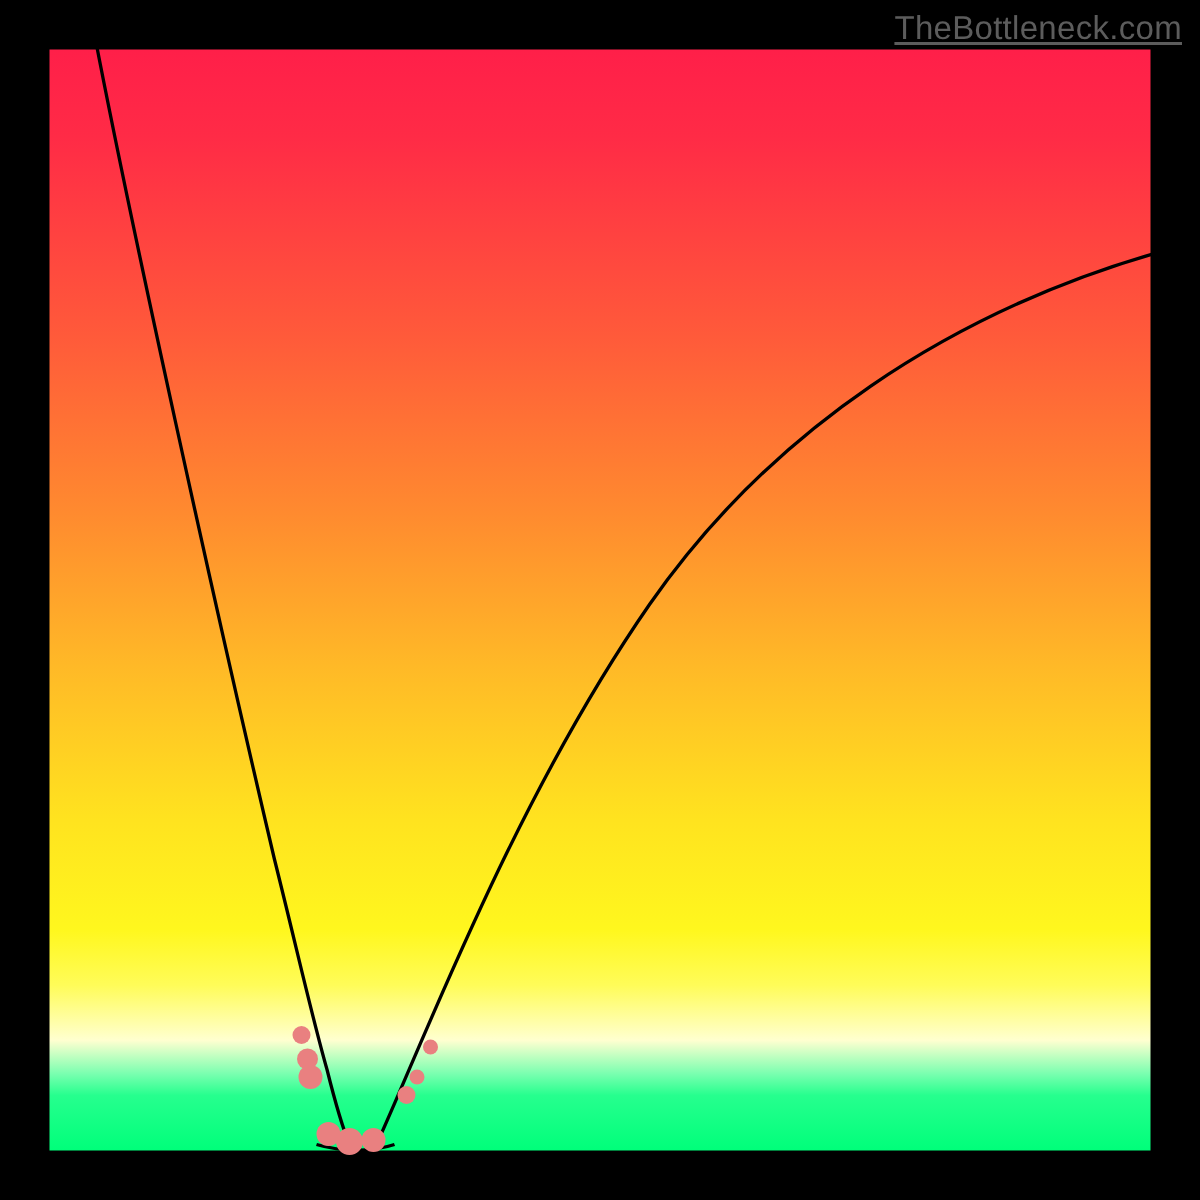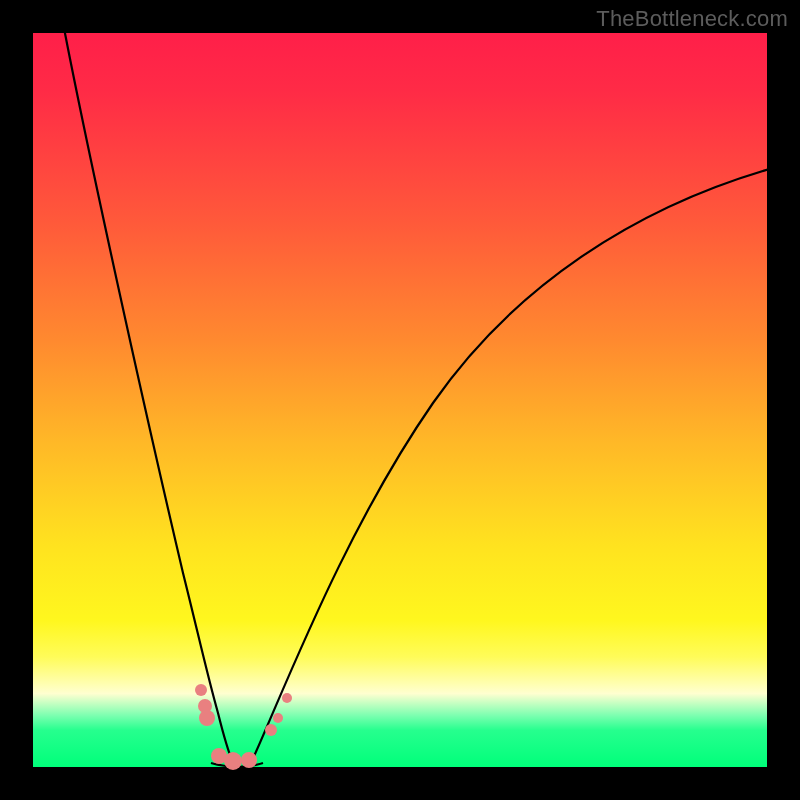--- a/index.html
+++ b/index.html
@@ -40,20 +40,21 @@
       #00ff7a 100%);
   }
   .watermark {
     position: absolute;
     top: 6px;
     right: 12px;
     color: #5c5c5c;
     font-size: 22px;
     letter-spacing: 0.2px;
     font-weight: 500;
+    text-decoration: underline;
   }
   svg.curve {
     position: absolute;
     left: 0;
     top: 0;
     width: 734px;
     height: 734px;
     overflow: visible;
   }
   .curve path.stroke {

